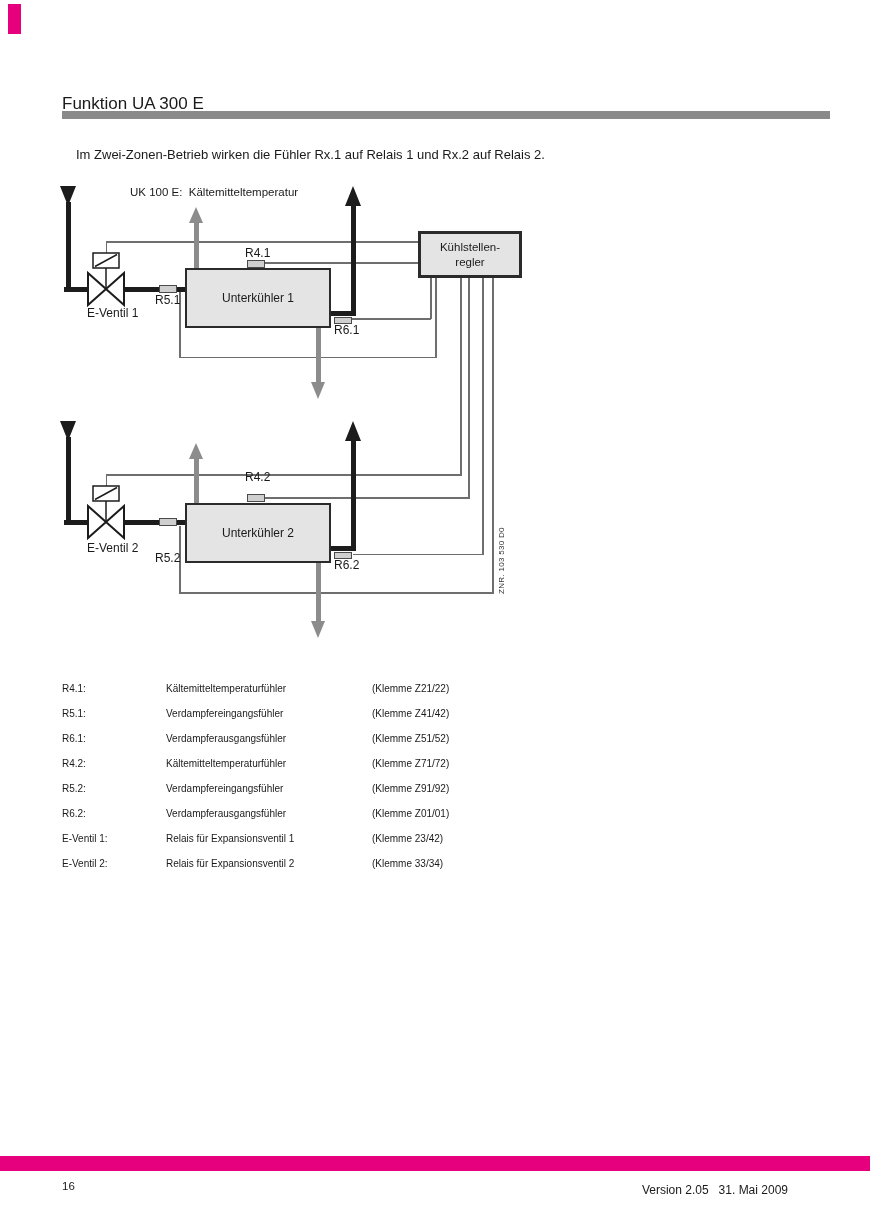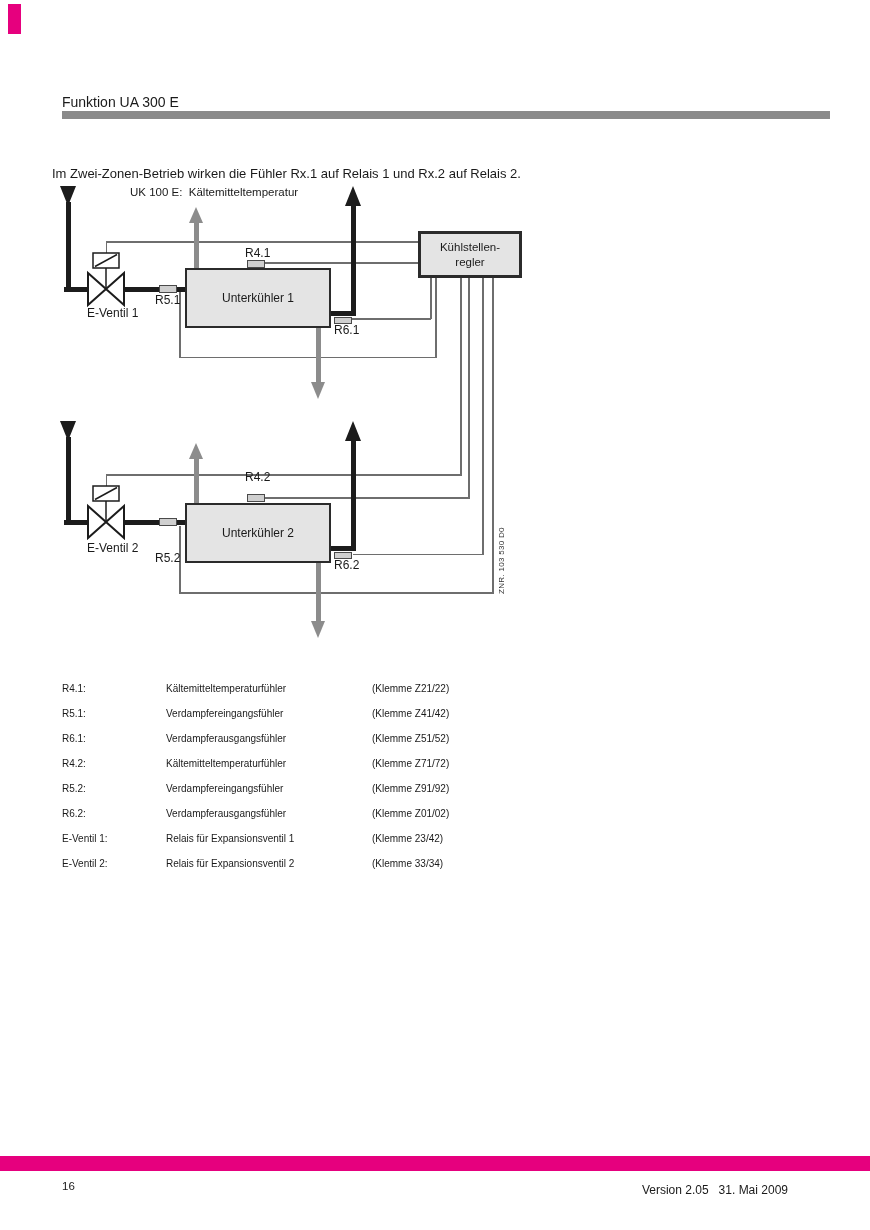--- a/index.html
+++ b/index.html
@@ -23,23 +23,23 @@
   .ah.up-g{border-left:7px solid transparent;border-right:7px solid transparent;border-bottom:16px solid var(--pipe-gray);}
   .ah.down-g{border-left:7px solid transparent;border-right:7px solid transparent;border-top:17px solid var(--pipe-gray);}
   .sensor{position:absolute;width:18px;height:8px;background:var(--sensor-fill);
           border:1px solid #4a4a4a;box-sizing:border-box;}
   .lbl{position:absolute;font-size:12px;line-height:11px;color:var(--ink);white-space:nowrap;}
   .lbl.md{font-size:12px;line-height:13px;}
   .box{position:absolute;background:var(--box-fill);border:2px solid var(--box-border);
        box-sizing:border-box;display:flex;align-items:center;justify-content:center;
        font-size:12px;color:var(--ink);}
   .ctrl{border-width:3px;flex-direction:column;font-size:11.5px;line-height:15px;text-align:center;}
-  .hdr-title{position:absolute;left:62px;top:94px;font-size:14px;}
+  .hdr-title{position:absolute;left:62px;top:94px;font-size:17px;}
   .hdr-bar{position:absolute;left:62px;top:111px;width:768px;height:8px;background:var(--header-bar);}
-  .intro{position:absolute;left:52px;top:147px;width:740px;font-size:13px;margin-top:19px;}
+  .intro{position:absolute;left:76px;top:147px;width:740px;font-size:13px;}
   .caption{position:absolute;left:130px;top:186px;font-size:11.5px;white-space:pre;}
   .znr{position:absolute;left:497px;top:594px;font-size:8px;color:#333;white-space:nowrap;
        transform:rotate(-90deg);transform-origin:0 0;letter-spacing:.3px;}
   .legend{position:absolute;left:62px;top:676px;display:grid;
           grid-template-columns:104px 206px auto;grid-auto-rows:25px;
           font-size:10px;align-items:center;}
   .legend span{white-space:nowrap;}
   .tab{position:absolute;left:8px;top:4px;width:13px;height:30px;background:var(--magenta);}
   .foot-bar{position:absolute;left:0;top:1156px;width:870px;height:15px;background:var(--magenta);}
   .pagenum{position:absolute;left:62px;top:1180px;font-size:11.5px;}
@@ -164,21 +164,21 @@
     <span>R4.2:</span>
     <span>Kältemitteltemperaturfühler</span>
     <span>(Klemme Z71/72)</span>
 
     <span>R5.2:</span>
     <span>Verdampfereingangsfühler</span>
     <span>(Klemme Z91/92)</span>
 
     <span>R6.2:</span>
     <span>Verdampferausgangsfühler</span>
-    <span>(Klemme Z01/02)</span>
+    <span>(Klemme Z01/01)</span>
 
     <span>E-Ventil 1:</span>
     <span>Relais für Expansionsventil 1</span>
     <span>(Klemme 23/42)</span>
 
     <span>E-Ventil 2:</span>
     <span>Relais für Expansionsventil 2</span>
     <span>(Klemme 33/34)</span>
   </div>
 

